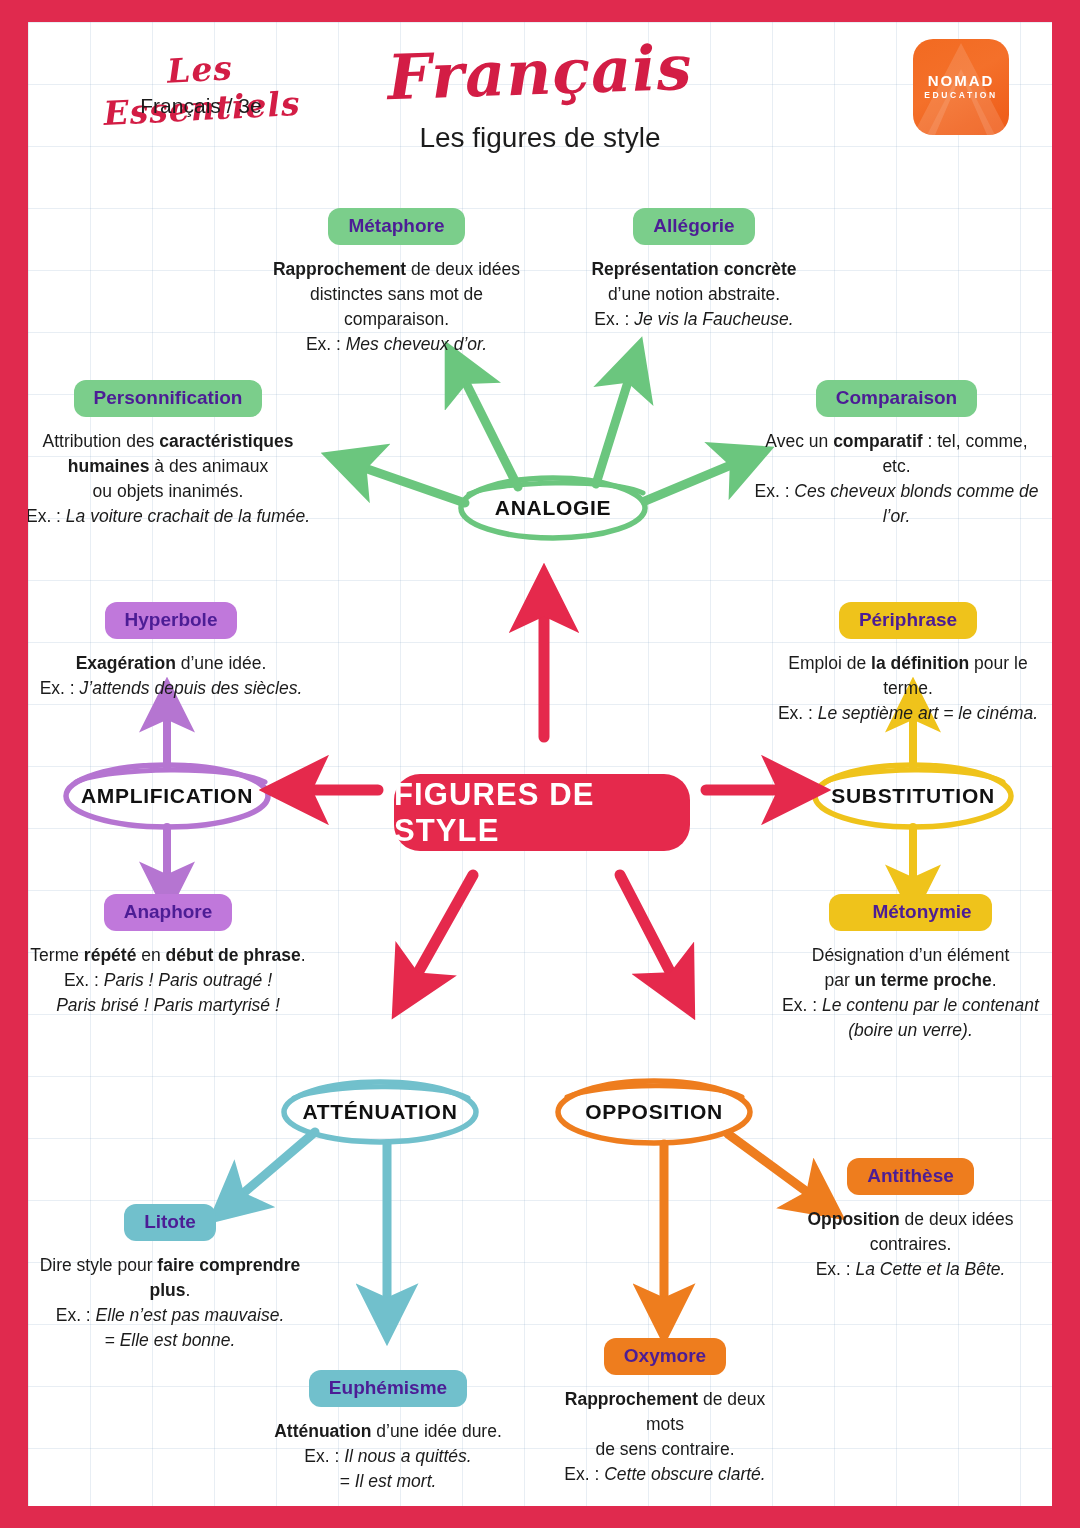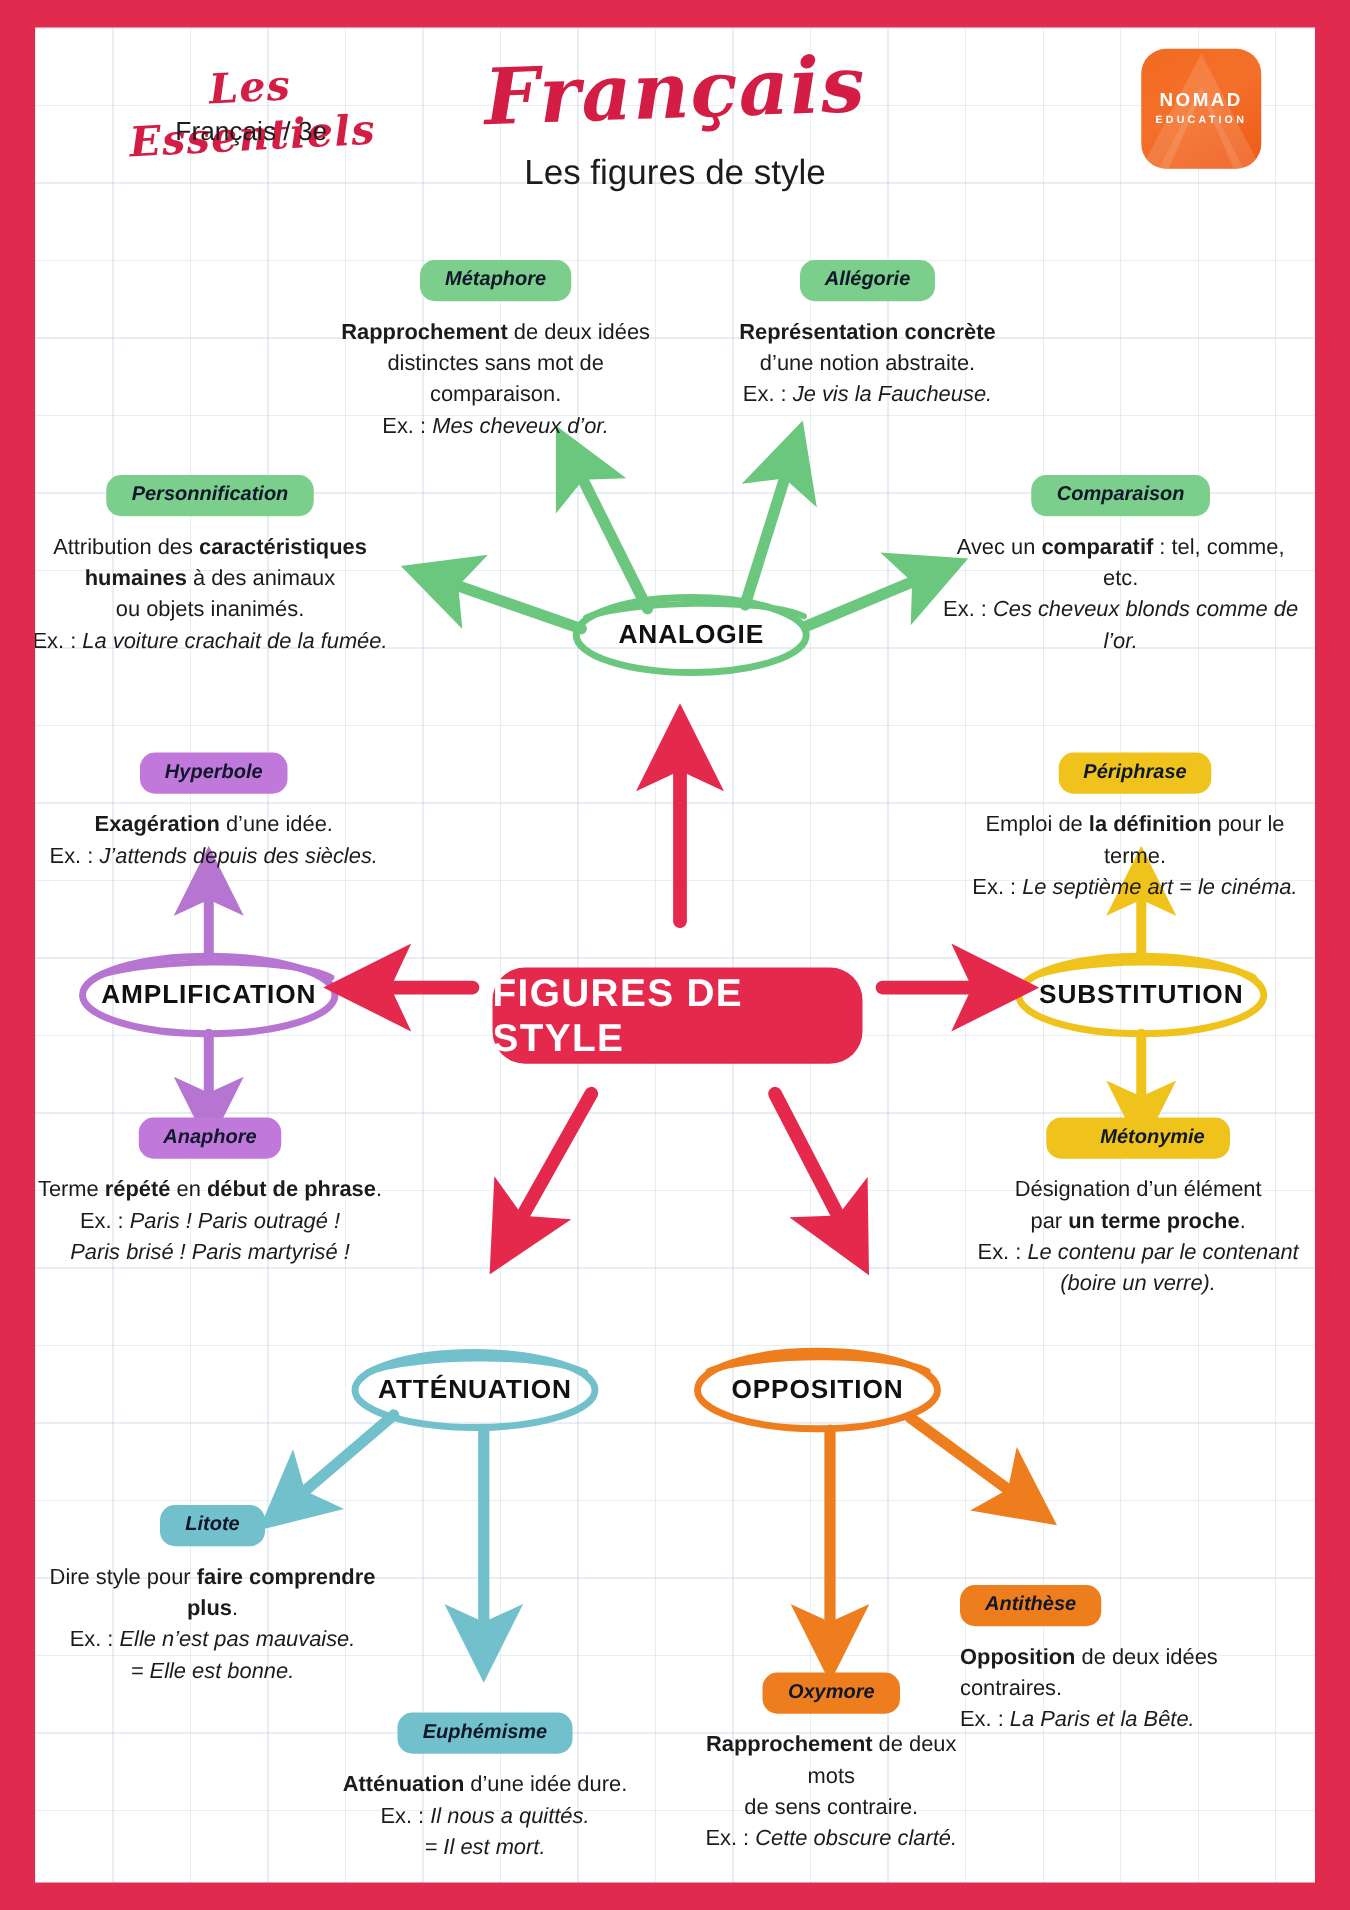--- a/index.html
+++ b/index.html
@@ -112,24 +112,23 @@
   .logo .lg1 { top: 33px; font-size: 15px; }
   .logo .lg2 { top: 51px; font-size: 8.5px; letter-spacing: 2.6px; }
 
   
   .node { position: absolute; }
   .pill {
     display: inline-block;
     padding: 7px 20px 8px;
     border-radius: 12px;
     font-weight: bold;
-    font-size: 16px;
-    color: #0f172a;
+    font-size: 19px;
+    color: #4c1d95;
     white-space: nowrap;
-    font-style: italic;
   }
   .desc {
     margin-top: 12px;
     font-size: 17.5px;
     line-height: 1.42;
     color: #1b1b1b;
   }
   .desc b { font-weight: bold; }
   .desc i { font-style: italic; }
 
@@ -359,22 +358,22 @@
 
     <div class="node" style="left:517px; top:1316px; width:240px; text-align:center;">
       <div class="pill" style="background:#EE7D1E;">Oxymore</div>
       <div class="desc">
           <div><b>Rapprochement</b><span> de deux mots</span></div>
           <div><span>de sens contraire.</span></div>
           <div><span>Ex. : </span><i>Cette obscure clarté.</i></div>
         </div>
     </div>
 
-    <div class="node" style="left:740px; top:1246px; width:285px; text-align:left;">
+    <div class="node" style="left:740px; top:1136px; width:285px; text-align:center;">
       <div class="pill" style="background:#EE7D1E;">Antithèse</div>
       <div class="desc">
           <div><b>Opposition</b><span> de deux idées contraires.</span></div>
-          <div><span>Ex. : </span><i>La Paris et la Bête.</i></div>
+          <div><span>Ex. : </span><i>La Cette et la Bête.</i></div>
         </div>
     </div>
 
   </div>
 </div>
 
 </body></html>

